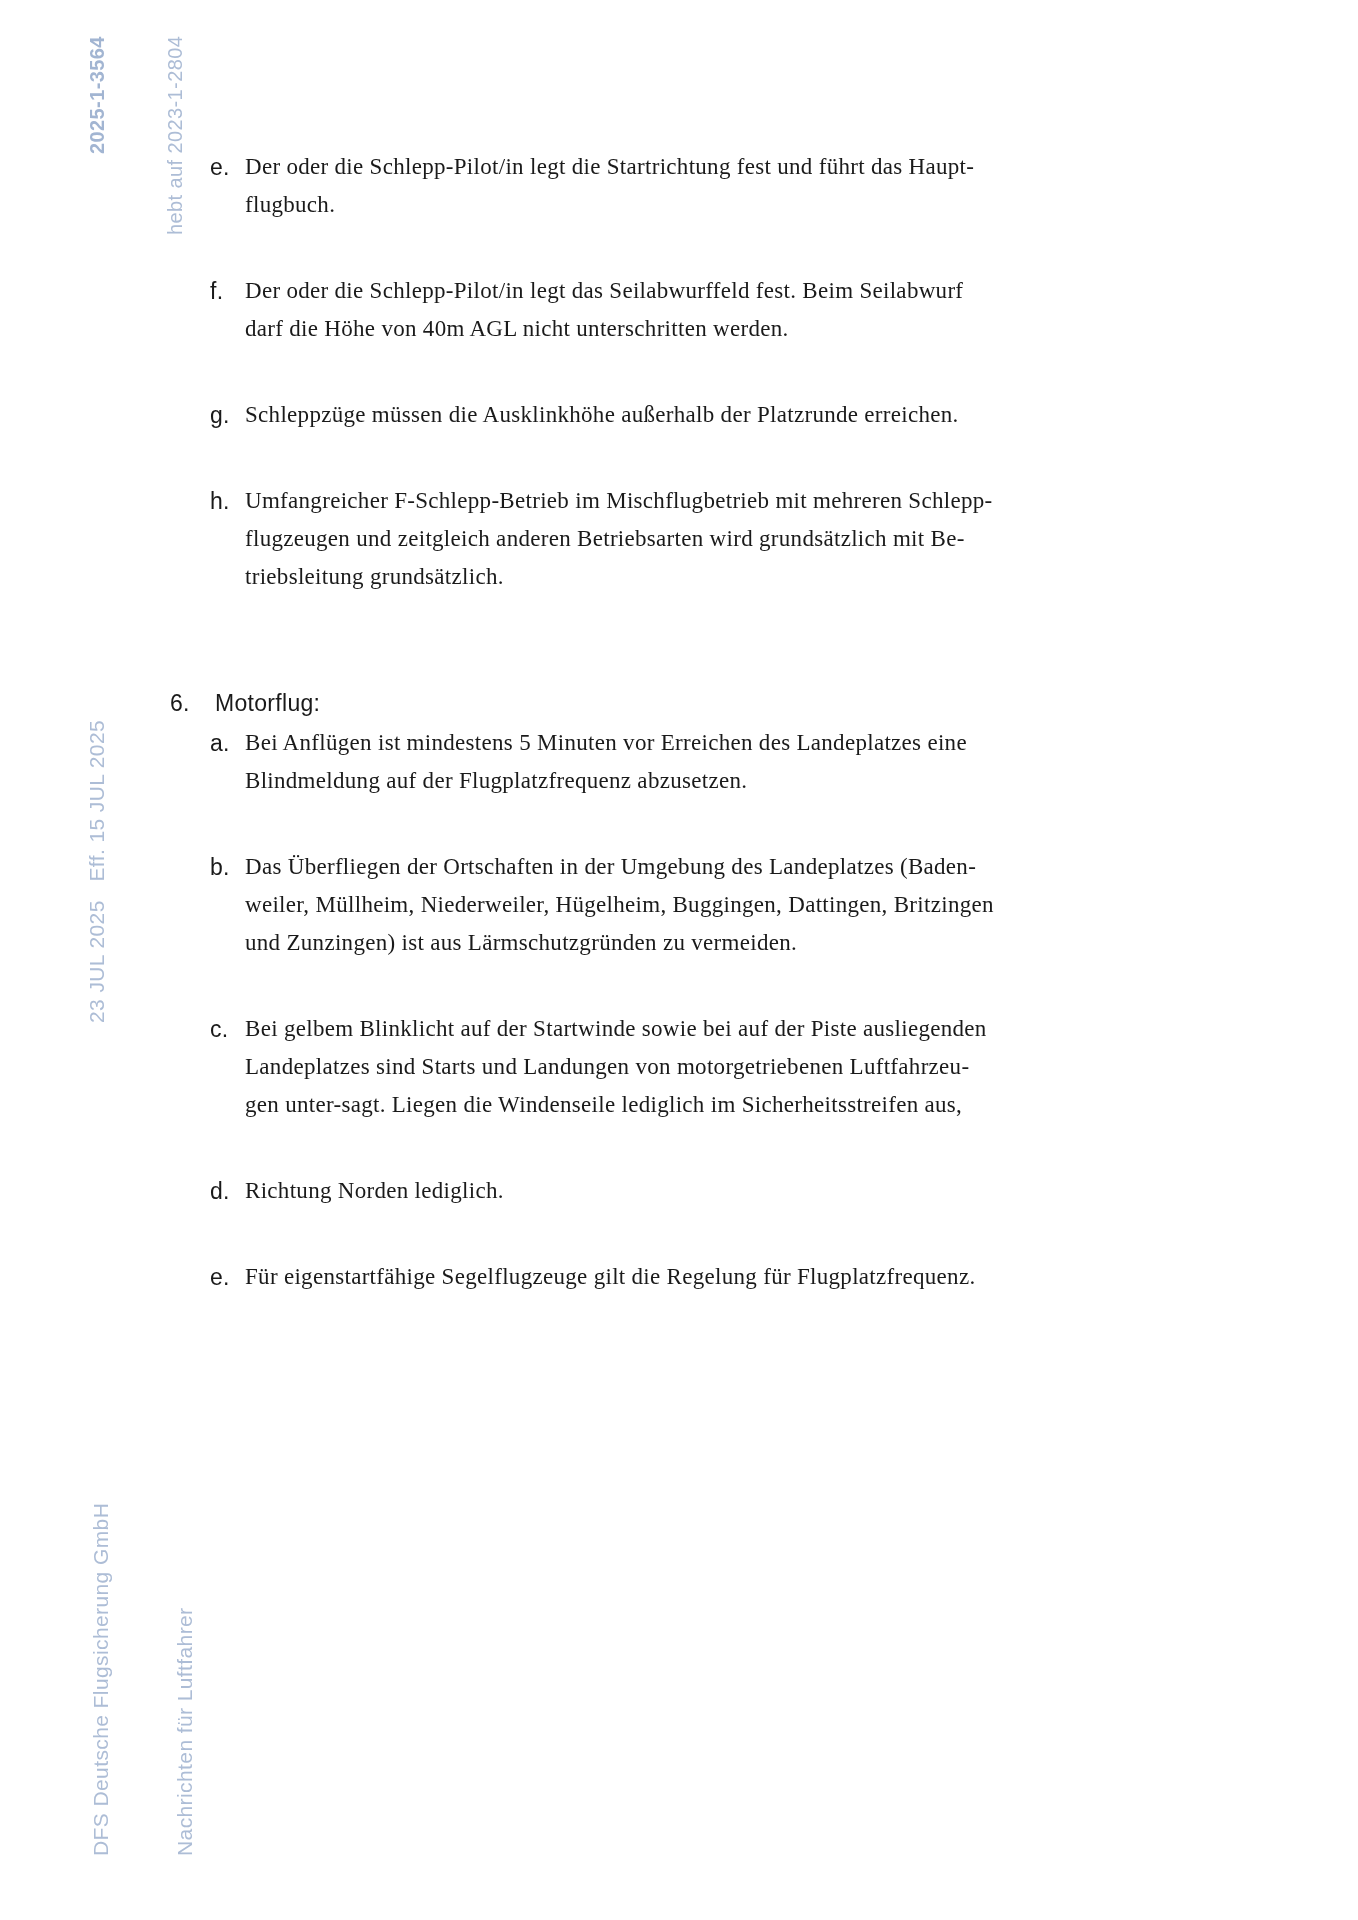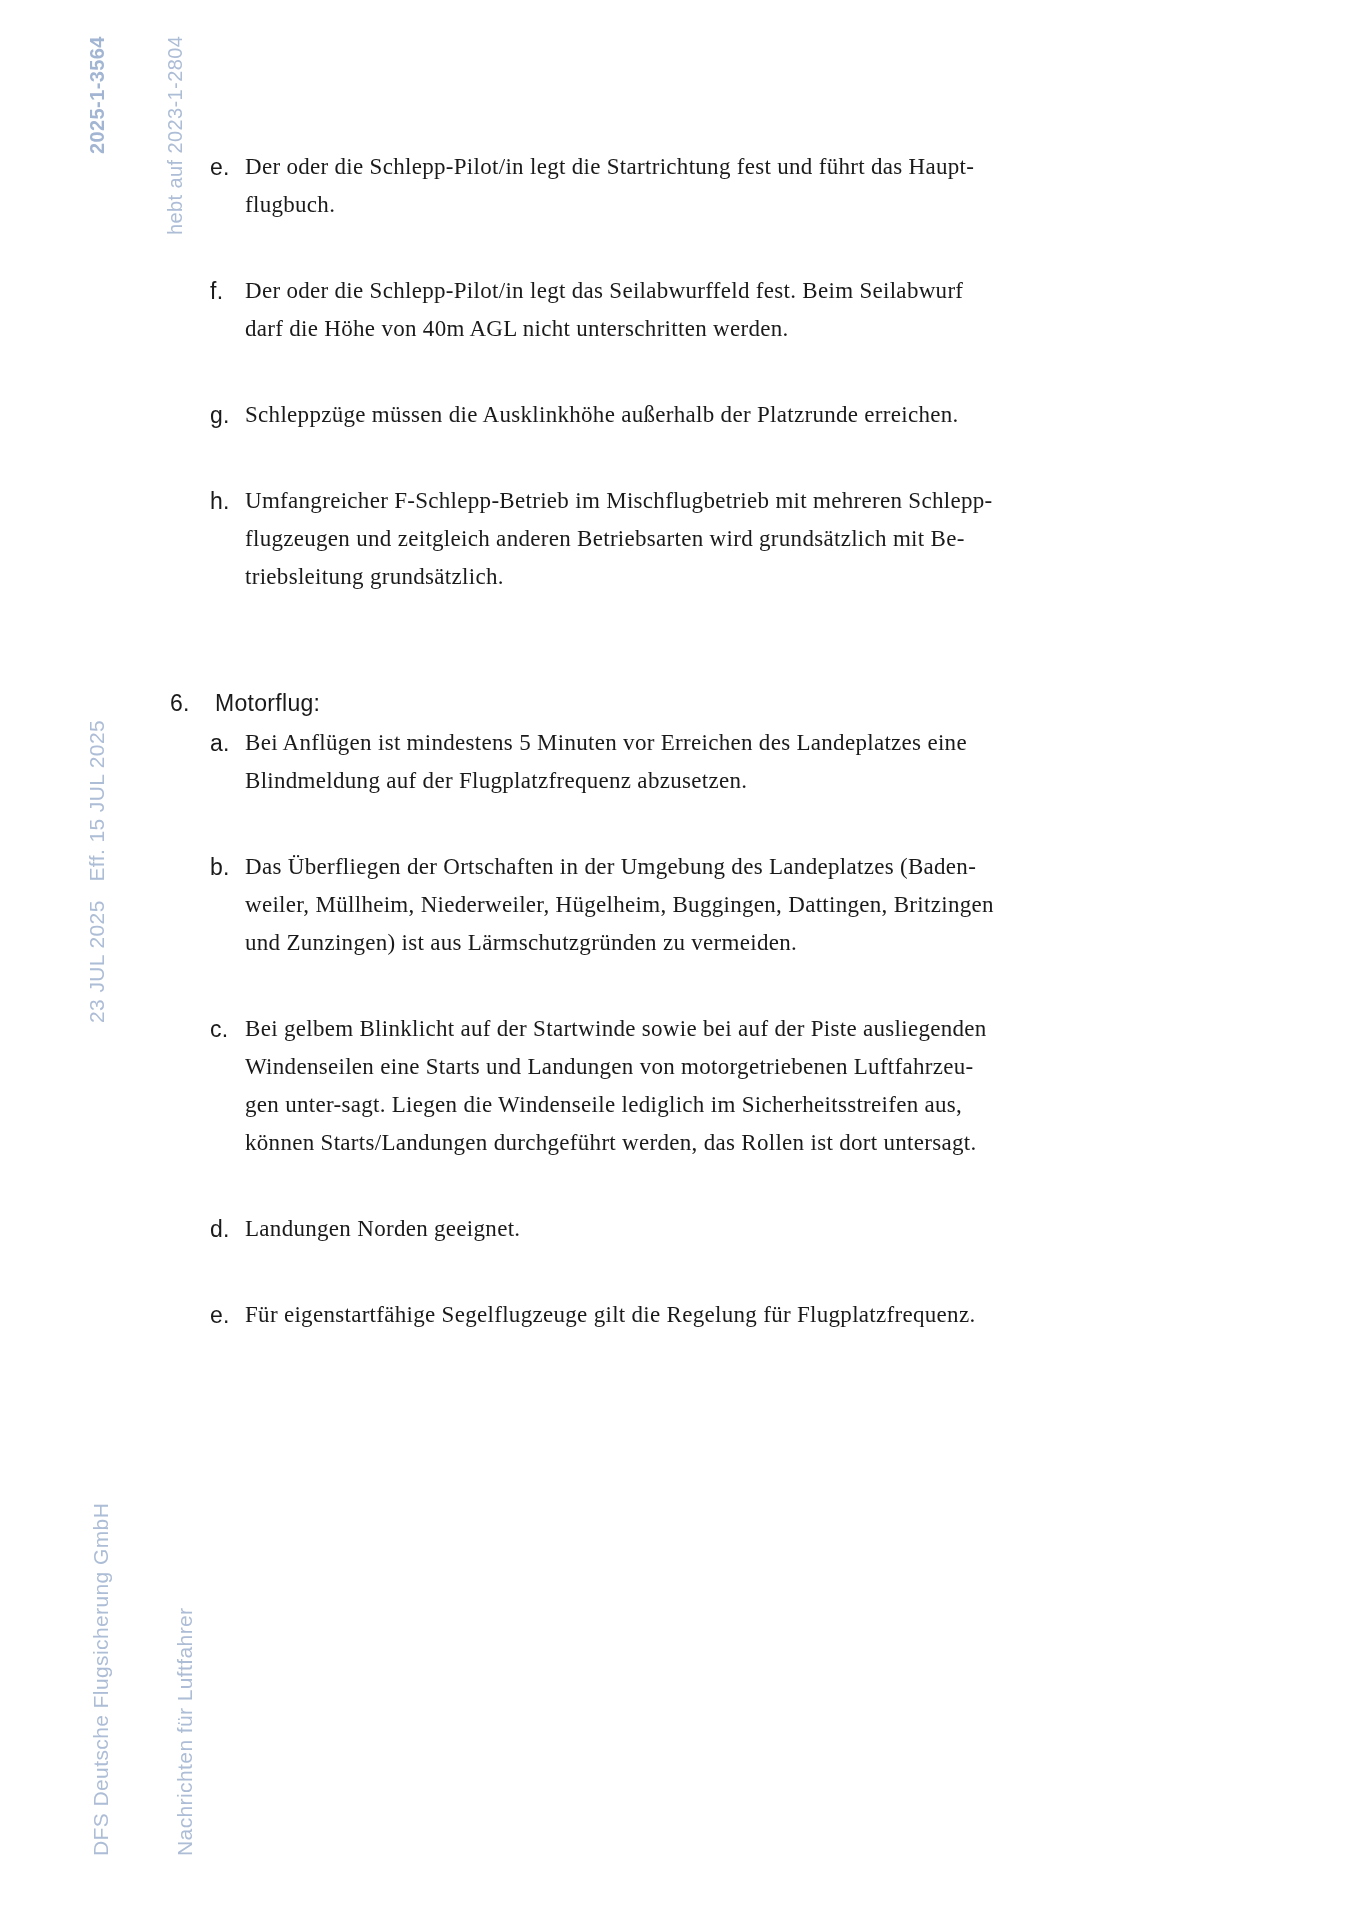--- a/index.html
+++ b/index.html
@@ -120,29 +120,28 @@
             <div class="item-body">
               <div class="text-line">Das Überfliegen der Ortschaften in der Umgebung des Landeplatzes (Baden-</div>
               <div class="text-line">weiler, Müllheim, Niederweiler, Hügelheim, Buggingen, Dattingen, Britzingen</div>
               <div class="text-line">und Zunzingen) ist aus Lärmschutzgründen zu vermeiden.</div>
             </div>
           </div>
           <div class="list-item">
             <div class="item-label">c.</div>
             <div class="item-body">
               <div class="text-line">Bei gelbem Blinklicht auf der Startwinde sowie bei auf der Piste ausliegenden</div>
-              <div class="text-line">Windenseilen eine Starts und Landungen von motorgetriebenen Luftfahrzeu-</div>
+              <div class="text-line">Landeplatzes sind Starts und Landungen von motorgetriebenen Luftfahrzeu-</div>
               <div class="text-line">gen unter-sagt. Liegen die Windenseile lediglich im Sicherheitsstreifen aus,</div>
-              <div class="text-line">können Starts/Landungen durchgeführt werden, das Rollen ist dort untersagt.</div>
             </div>
           </div>
           <div class="list-item">
             <div class="item-label">d.</div>
             <div class="item-body">
-              <div class="text-line">Landungen Norden geeignet.</div>
+              <div class="text-line">Richtung Norden lediglich.</div>
             </div>
           </div>
           <div class="list-item">
             <div class="item-label">e.</div>
             <div class="item-body">
               <div class="text-line">Für eigenstartfähige Segelflugzeuge gilt die Regelung für Flugplatzfrequenz.</div>
             </div>
           </div>
         </div>
     </div>

